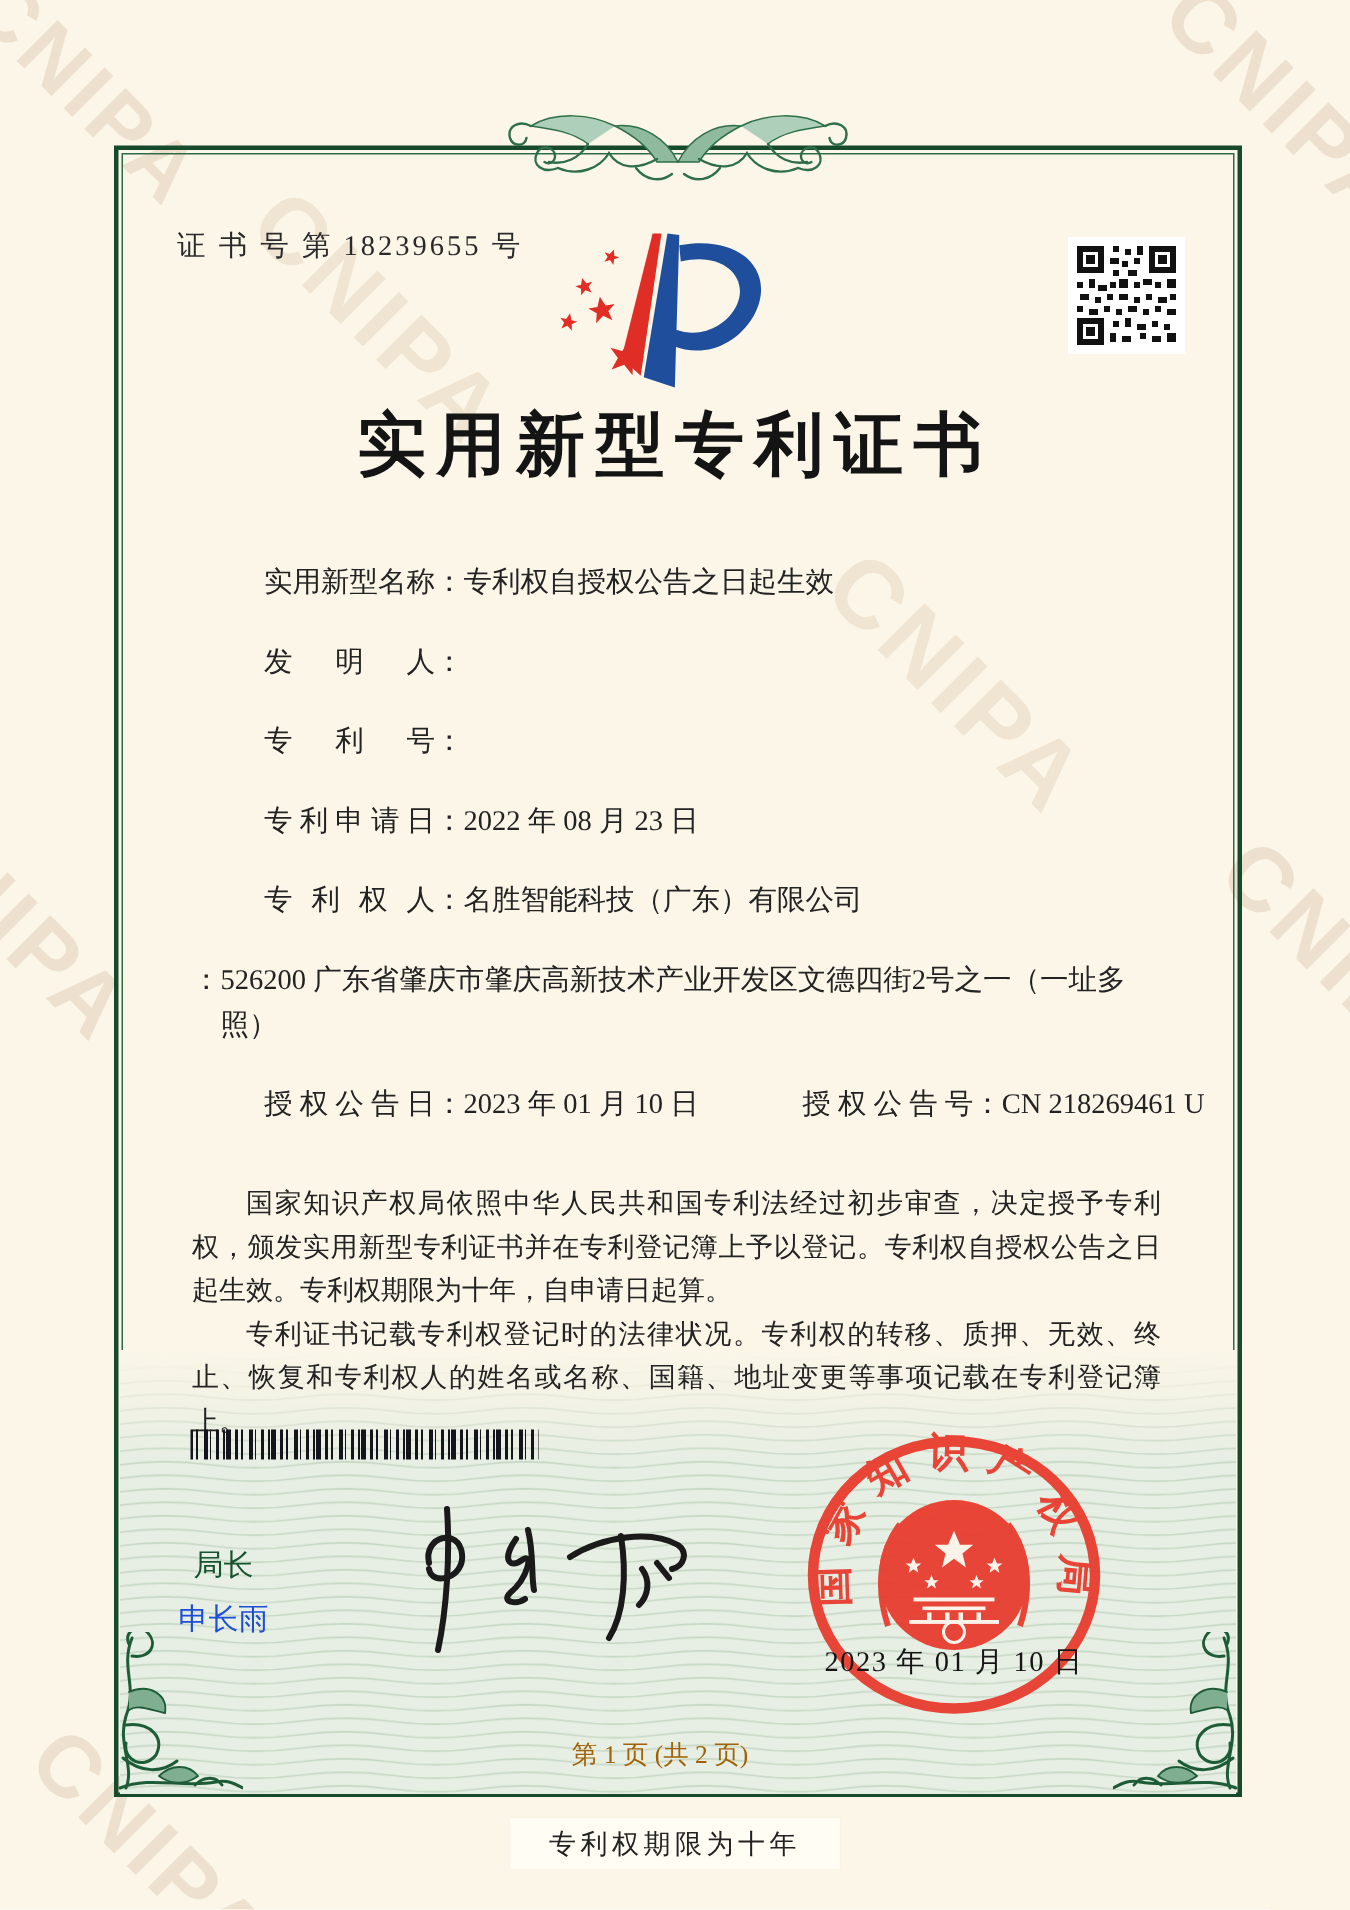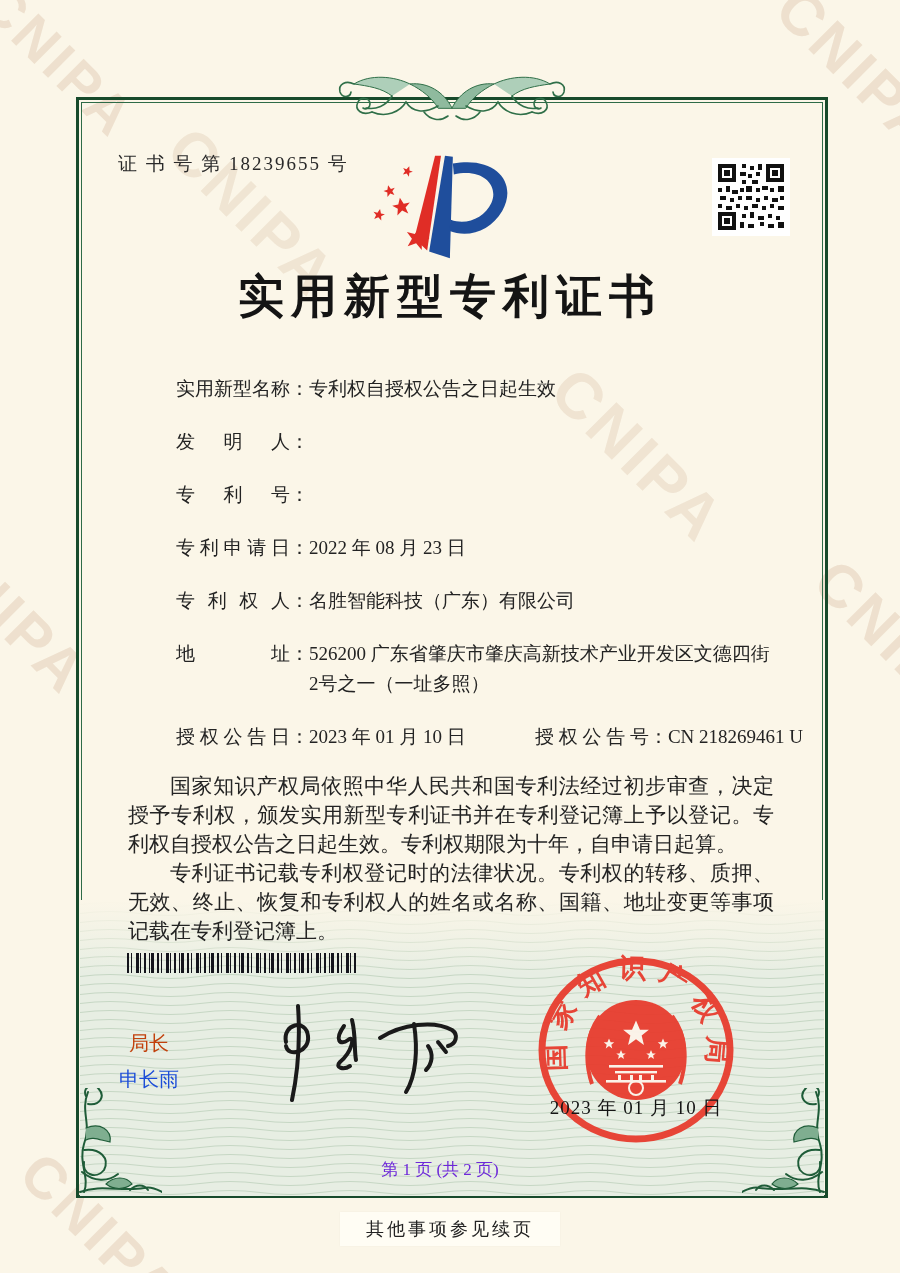--- a/index.html
+++ b/index.html
@@ -34,43 +34,43 @@
   .fields { position:absolute; left:128px; top:374px; width:648px; font-size:19px; color:#232323; }
   .frow { display:flex; line-height:30px; margin-bottom:23px; }
   .lbl { display:inline-block; width:114px; text-align:justify; text-align-last:justify; flex:0 0 114px;margin-left:48px; }
   .colon { flex:0 0 auto; }
   .val { flex:1 1 auto; }
   .frow.double { gap:4px; }
   .pair { display:flex; }
   .pair.second { margin-left:46px; }
   .pair .val { flex:0 0 auto; }
 
-  .paras { position:absolute; left:128px; top:772px; width:646px; font-size:21px;
+  .paras { position:absolute; left:128px; top:788px; width:646px; font-size:18px;
            line-height:29px; text-align:justify; color:#232323; }
   .paras p { text-indent:2em; }
 
   .barcode { position:absolute; left:127px; top:953px; width:232px; height:20px;
     background:repeating-linear-gradient(90deg,
       #14141c 0 2px, transparent 2px 4px, #14141c 4px 5px, transparent 5px 9px,
       #14141c 9px 12px, transparent 12px 13px, #14141c 13px 14px, transparent 14px 17px,
       #14141c 17px 19px, transparent 19px 22px, #14141c 22px 23px, transparent 23px 24px,
       #14141c 24px 27px, transparent 27px 30px); }
 
-  .director-label { position:absolute; left:129px; top:1030px; font-size:20px; color:#c2410c;
+  .director-label { position:absolute; left:129px; top:1030px; font-size:20px; color:#14532d;
                     font-family:"Liberation Sans","DejaVu Sans",sans-serif; }
   .director-name  { position:absolute; left:119px; top:1066px; font-size:20px; color:#1d4ed8;
                     font-family:"Liberation Sans","DejaVu Sans",sans-serif; }
   .signature { position:absolute; left:262px; top:996px; width:205px; height:110px; }
 
   .seal { position:absolute; left:524px; top:945px; width:224px; height:212px; }
   .seal-date { position:absolute; left:524px; top:1095px; width:224px; text-align:center;
                font-size:19px; letter-spacing:1px; color:#151515; z-index:4; }
 
   .page-info { position:absolute; left:0; top:1158px; width:880px; text-align:center;
-               font-size:17px; color:#6d28d9; }
+               font-size:17px; color:#a16207; }
 
   .note-box { position:absolute; left:50%; top:1212px; transform:translateX(-50%);
               background:#fffdf4; padding:5px 26px; font-size:18px; letter-spacing:3px;
               color:#222; z-index:3; box-shadow:0 0 2px rgba(0,0,0,0.04); }
 
   .ornament-top { position:absolute; left:328px; top:74px; width:248px; height:50px; z-index:3; }
   .corner-fl { position:absolute; width:96px; height:116px; z-index:4; }
   .corner-fl.left { left:66px; top:1088px; }
   .corner-fl.right { left:742px; top:1088px; transform:scaleX(-1); }
 </style>
@@ -213,21 +213,20 @@
         <span class="lbl">专利申请日</span>
           <span class="colon">：</span>
           <span class="val">2022 年 08 月 23 日</span>
       </div>
       <div class="frow">
         <span class="lbl">专利权人</span>
           <span class="colon">：</span>
           <span class="val">名胜智能科技（广东）有限公司</span>
       </div>
       <div class="frow">
-        <span class="lbl">地址</span>
           <span class="colon">：</span>
           <span class="val">526200 广东省肇庆市肇庆高新技术产业开发区文德四街2号之一（一址多照）</span>
       </div>
       <div class="frow double">
         <span class="pair">
           <span class="lbl">授权公告日</span>
             <span class="colon">：</span>
             <span class="val">2023 年 01 月 10 日</span>
         </span>
         <span class="pair second">
@@ -288,16 +287,16 @@
         <path d="M44,34 C52,10 50,-16 36,-34" fill="none" stroke="#e8392b" stroke-width="4"></path>
         <text font-size="27" font-weight="bold" fill="#e8392b" letter-spacing="12" font-family="Liberation Serif, DejaVu Serif, serif">
           <textPath href="#sealArc" startOffset="8">国家知识产权局</textPath>
         </text>
       </g>
     </svg>
     <div class="seal-date">2023 年 01 月 10 日</div>
 
     <div class="page-info">第 1 页 (共 2 页)</div>
 
-    <div class="note-box">其他事项参见续页</div>
+    <div class="note-box">专利权期限为十年</div>
 
   </div>
 </div>
 
 </body></html>

